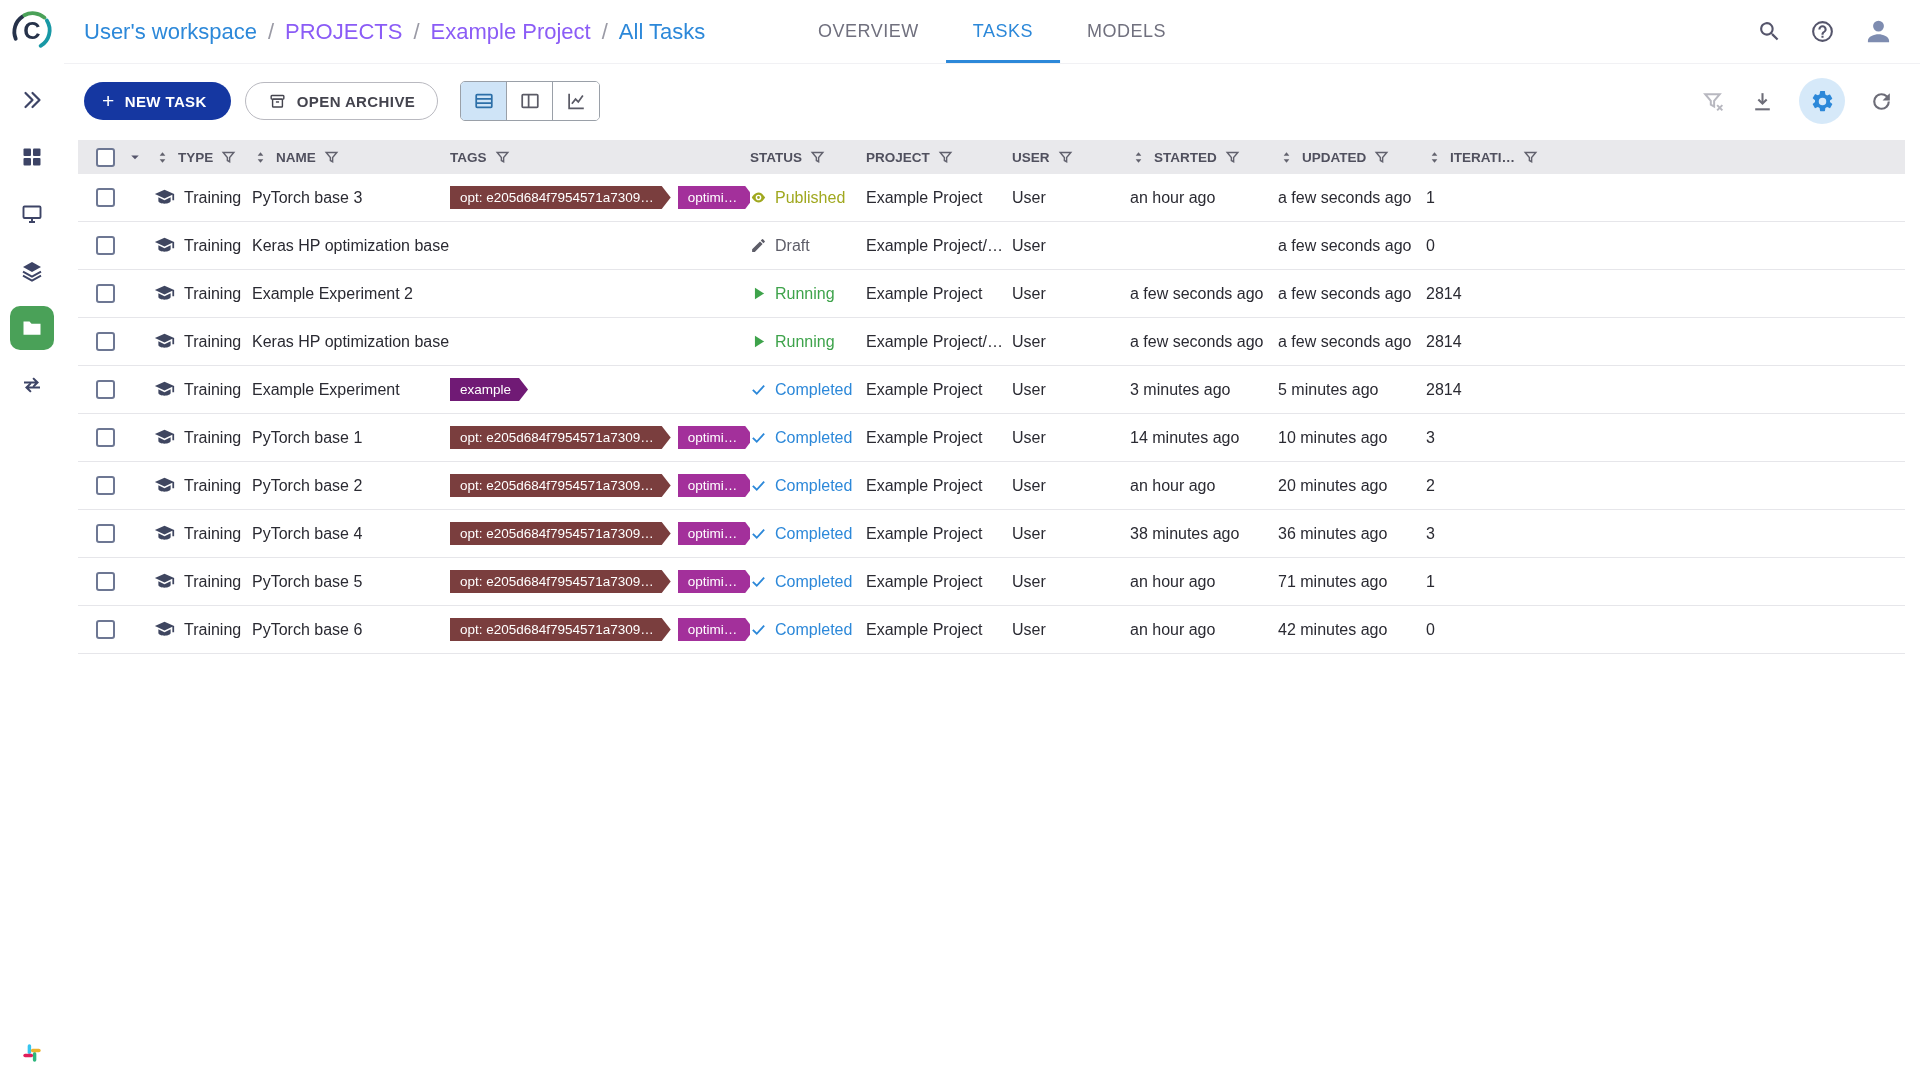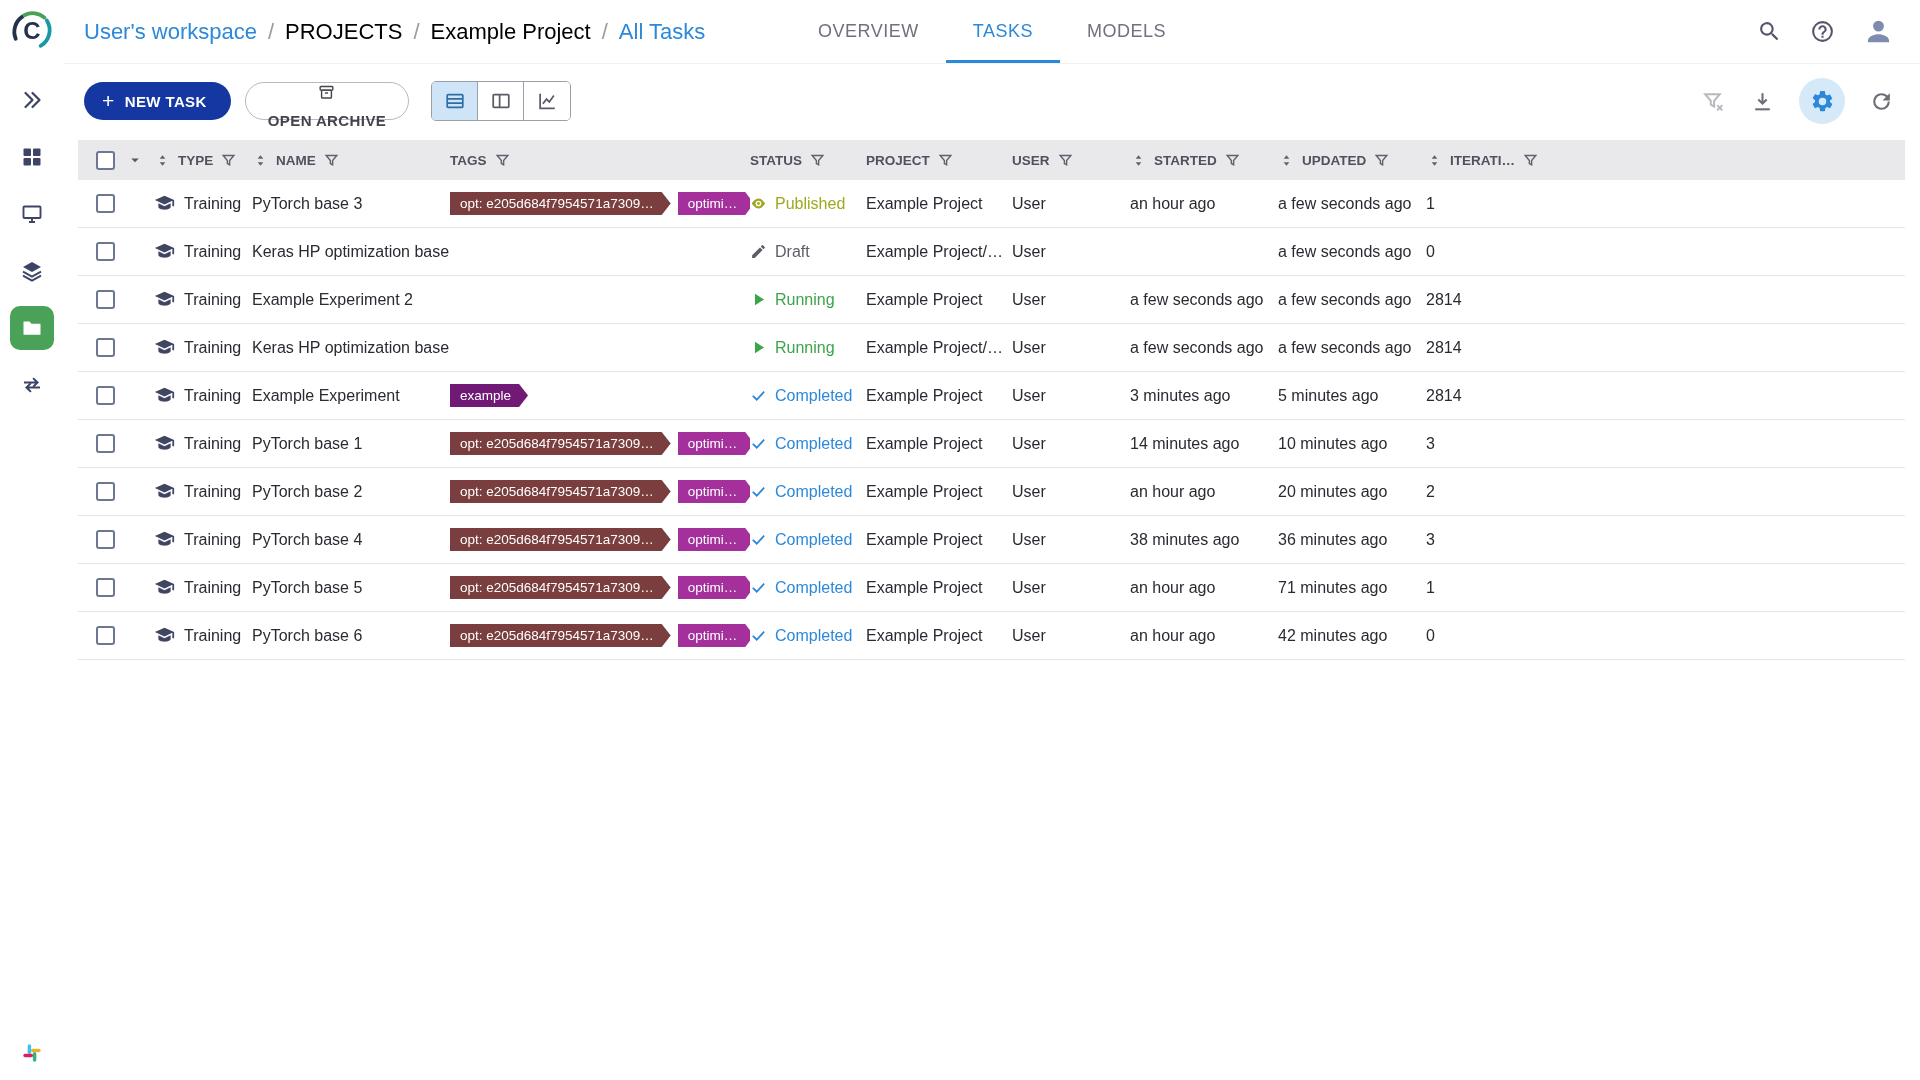--- a/index.html
+++ b/index.html
@@ -20,58 +20,58 @@
   .side-slack svg { width:26px; height:26px; }
 
   
   .main { flex:1; display:flex; flex-direction:column; min-width:0; }
 
   
   .topbar { height:64px; min-height:64px; display:flex; align-items:center; padding:0 26px 0 20px;
     position:relative; border-bottom:1px solid #f1f1f4; }
   .breadcrumb { display:flex; align-items:center; font-size:22px; white-space:nowrap; }
   .bc-link { color:#2c88d9; cursor:pointer; }
-  .bc-plain { color:#000000; }
+  .bc-plain { color:#8b5cf6; }
   .bc-sep { color:#9a9aa5; margin:0 11px; }
   .tabs { position:absolute; left:50%; top:0; transform:translateX(-50%); height:100%; display:flex; }
   .tab { padding:0 27px; display:flex; align-items:center; font-size:18px; letter-spacing:.5px;
     color:#70707e; cursor:pointer; position:relative; }
   .tab.active { color:#2c88d9; }
   .tab.active::after { content:""; position:absolute; left:0; right:0; bottom:0; height:3px; background:#2c88d9; }
   .header-actions { margin-left:auto; display:flex; align-items:center; gap:28px; }
   .icon-btn { color:#55556b; cursor:pointer; display:flex; align-items:center; justify-content:center; }
   .icon-btn svg { width:25px; height:25px; display:block; }
   .icon-btn.avatar { color:#7e8cb0; }
   .icon-btn.avatar svg { width:31px; height:31px; }
 
   
   .toolbar { height:74px; min-height:74px; display:flex; align-items:center; padding:0 26px 0 20px; }
   .btn-new { background:#1537a1; color:#fff; border:none; height:38px; border-radius:19px;
     padding:0 24px 0 18px; font-size:15px; font-weight:bold; letter-spacing:.4px;
     display:flex; align-items:center; gap:10px; cursor:pointer; font-family:inherit; }
   .btn-new .plus { font-size:21px; font-weight:normal; line-height:1; margin-top:-2px; }
   .btn-archive { background:#fff; color:#44444e; border:1px solid #b9b9c0; height:38px; border-radius:19px;
     padding:0 22px; font-size:15px; font-weight:bold; letter-spacing:.4px; margin-left:14px;
-    display:flex; align-items:center; gap:10px; cursor:pointer; font-family:inherit;flex-direction:column; }
+    display:flex; align-items:center; gap:10px; cursor:pointer; font-family:inherit; }
   .btn-archive svg { width:19px; height:19px; }
   .view-toggle { display:flex; border:1px solid #9aa0a8; border-radius:5px; overflow:hidden; margin-left:22px; }
   .vt-btn { width:46px; height:38px; display:flex; align-items:center; justify-content:center;
     color:#5b5b66; background:#fff; border-right:1px solid #9aa0a8; cursor:pointer; }
   .vt-btn:last-child { border-right:none; }
   .vt-btn.active { background:#cfe4f7; color:#2c6fa8; }
   .vt-btn svg { width:22px; height:22px; }
   .toolbar-right { margin-left:auto; display:flex; align-items:center; gap:24px; }
   .ticon { color:#6d6d78; cursor:pointer; display:flex; align-items:center; justify-content:center; }
   .ticon svg { width:25px; height:25px; display:block; }
   .ticon.disabled { color:#b8b8c0; }
   .ticon.active { width:46px; height:46px; border-radius:50%; background:#d6e9f9; color:#2c88d9; }
 
   
   .table { margin:2px 15px 0 14px; }
-  .thead { display:flex; align-items:center; background:#e9e9ec; height:40px;
+  .thead { display:flex; align-items:center; background:#e9e9ec; height:34px;
     font-size:13.5px; font-weight:bold; color:#50505e; }
   .cell { flex:0 0 auto; overflow:hidden; white-space:nowrap; text-overflow:ellipsis; }
   .cell-check { width:48px; display:flex; align-items:center; padding-left:18px; }
   .cell-caret { width:28px; display:flex; align-items:center; color:#55556b; }
   .cell-caret svg { width:18px; height:18px; fill:currentColor; }
   .col-type    { width:98px;  }
   .col-name    { width:198px; }
   .col-tags    { width:300px; display:flex; align-items:center; overflow:hidden; }
   .col-status  { width:116px; display:flex; align-items:center; gap:8px; }
   .col-project { width:146px; }

